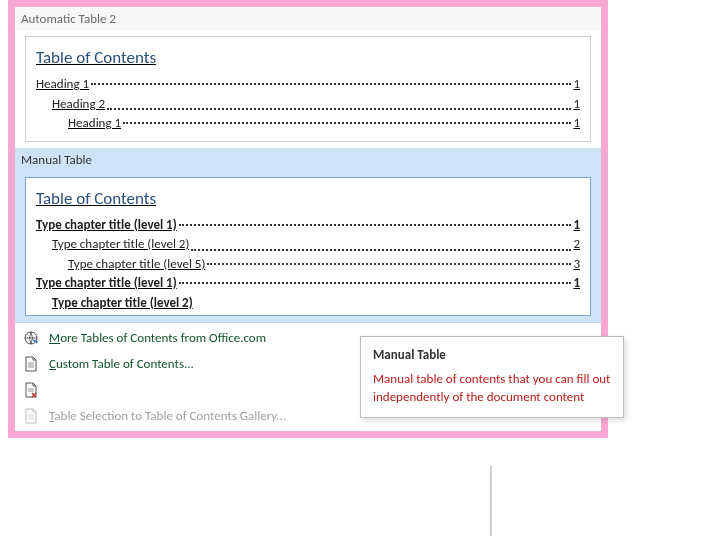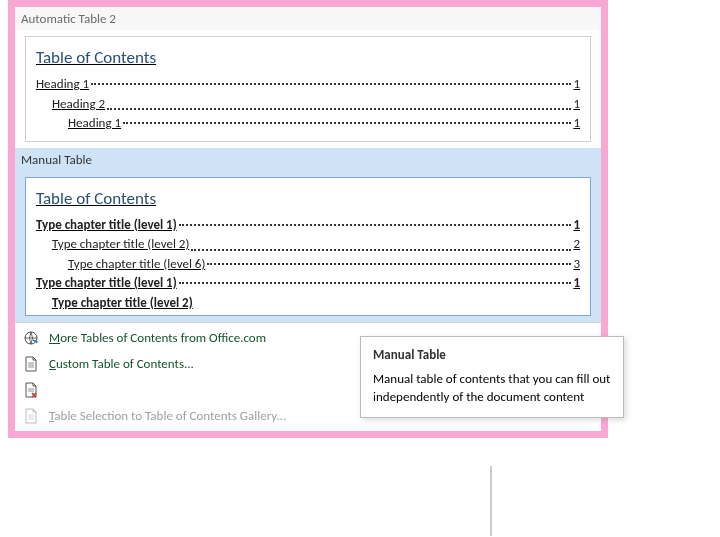--- a/index.html
+++ b/index.html
@@ -113,21 +113,21 @@
     box-shadow: 2px 2px 6px rgba(0,0,0,0.15);
     padding: 10px 12px 12px 12px;
   }
   .tooltip-title {
     font-weight: bold;
     color: #333;
     font-size: 13px;
     margin-bottom: 8px;
   }
   .tooltip-body {
-    color: #000000;
+    color: #b91c1c;
     font-size: 13px;
     line-height: 1.35;
   }
 
   .doc-edge {
     position: absolute;
     left: 490px;
     top: 466px;
     width: 2px;
     height: 70px;
@@ -169,21 +169,21 @@
         <span class="toc-label">Type chapter title (level 1)</span>
         <span class="toc-dots"></span>
         <span class="toc-page">1</span>
       </div>
       <div class="toc-row ind1">
         <span class="toc-label">Type chapter title (level 2)</span>
         <span class="toc-dots"></span>
         <span class="toc-page">2</span>
       </div>
       <div class="toc-row ind2">
-        <span class="toc-label">Type chapter title (level 6)</span>
+        <span class="toc-label">Type chapter title (level 5)</span>
         <span class="toc-dots"></span>
         <span class="toc-page">3</span>
       </div>
       <div class="toc-row bold">
         <span class="toc-label">Type chapter title (level 1)</span>
         <span class="toc-dots"></span>
         <span class="toc-page">1</span>
       </div>
       <div class="cutoff">Type chapter title (level 2)</div>
     </div>

